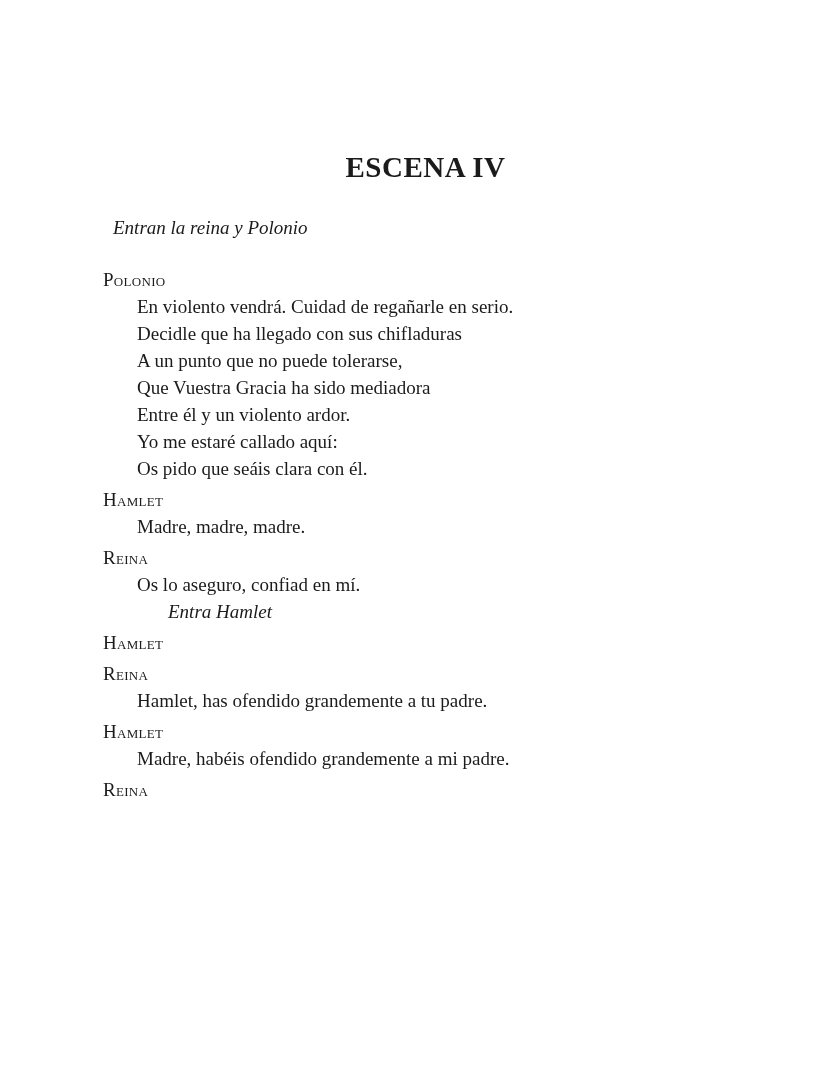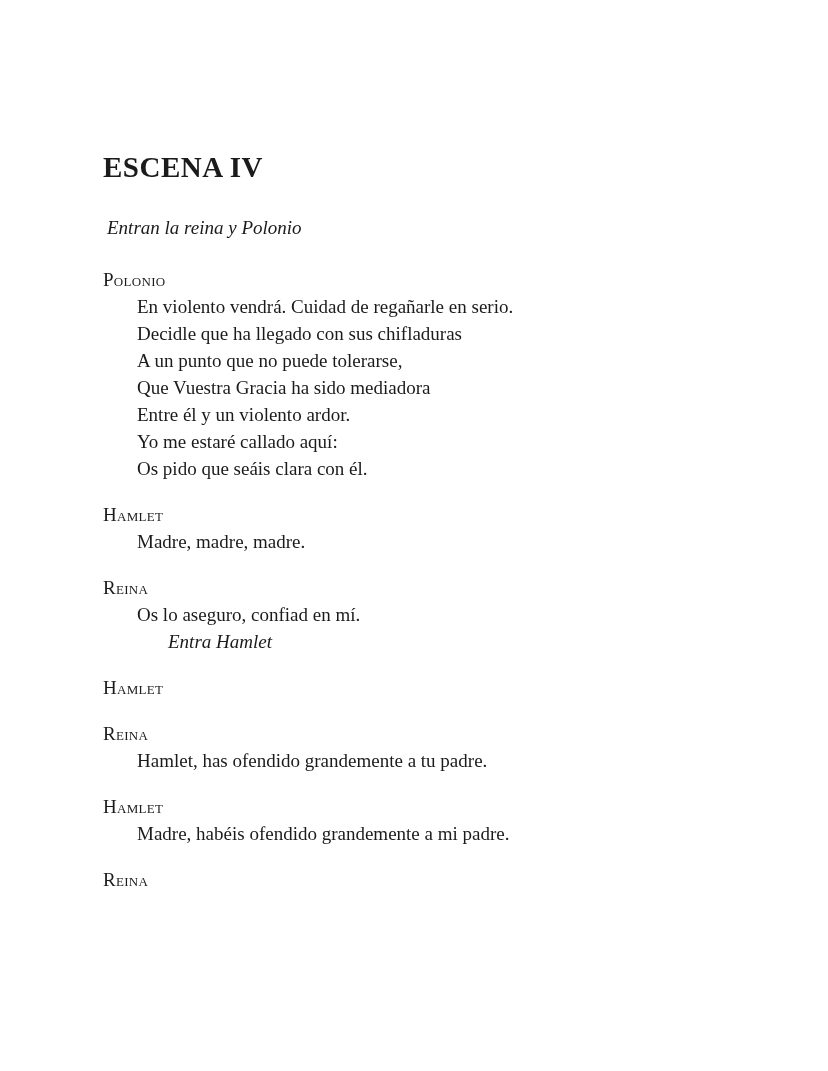--- a/index.html
+++ b/index.html
@@ -19,32 +19,33 @@
     padding: 150px 80px 0 103px;
     font-family: "Liberation Serif", "DejaVu Serif", serif;
     color: #1b1b1b;
   }
   .scene-heading {
     margin: 0;
     font-size: 29px;
     font-weight: bold;
     line-height: 34px;
     letter-spacing: 0.5px;
+    text-align: center;
   }
   .opening-stage-direction {
-    margin: 30px 0 0 4px;
+    margin: 30px 0 0 10px;
     font-size: 19px;
     font-style: italic;
     line-height: 27px;
   }
   .speeches {
     margin-top: 25px;
   }
   .speech-block {
-    margin-top: 19px;
+    margin-top: 4px;
   }
   .speech-block:first-child {
     margin-top: 0;
   }
   .speaker-label {
     font-size: 19px;
     line-height: 27px;
     font-variant: small-caps;
     letter-spacing: 0.3px;
   }

